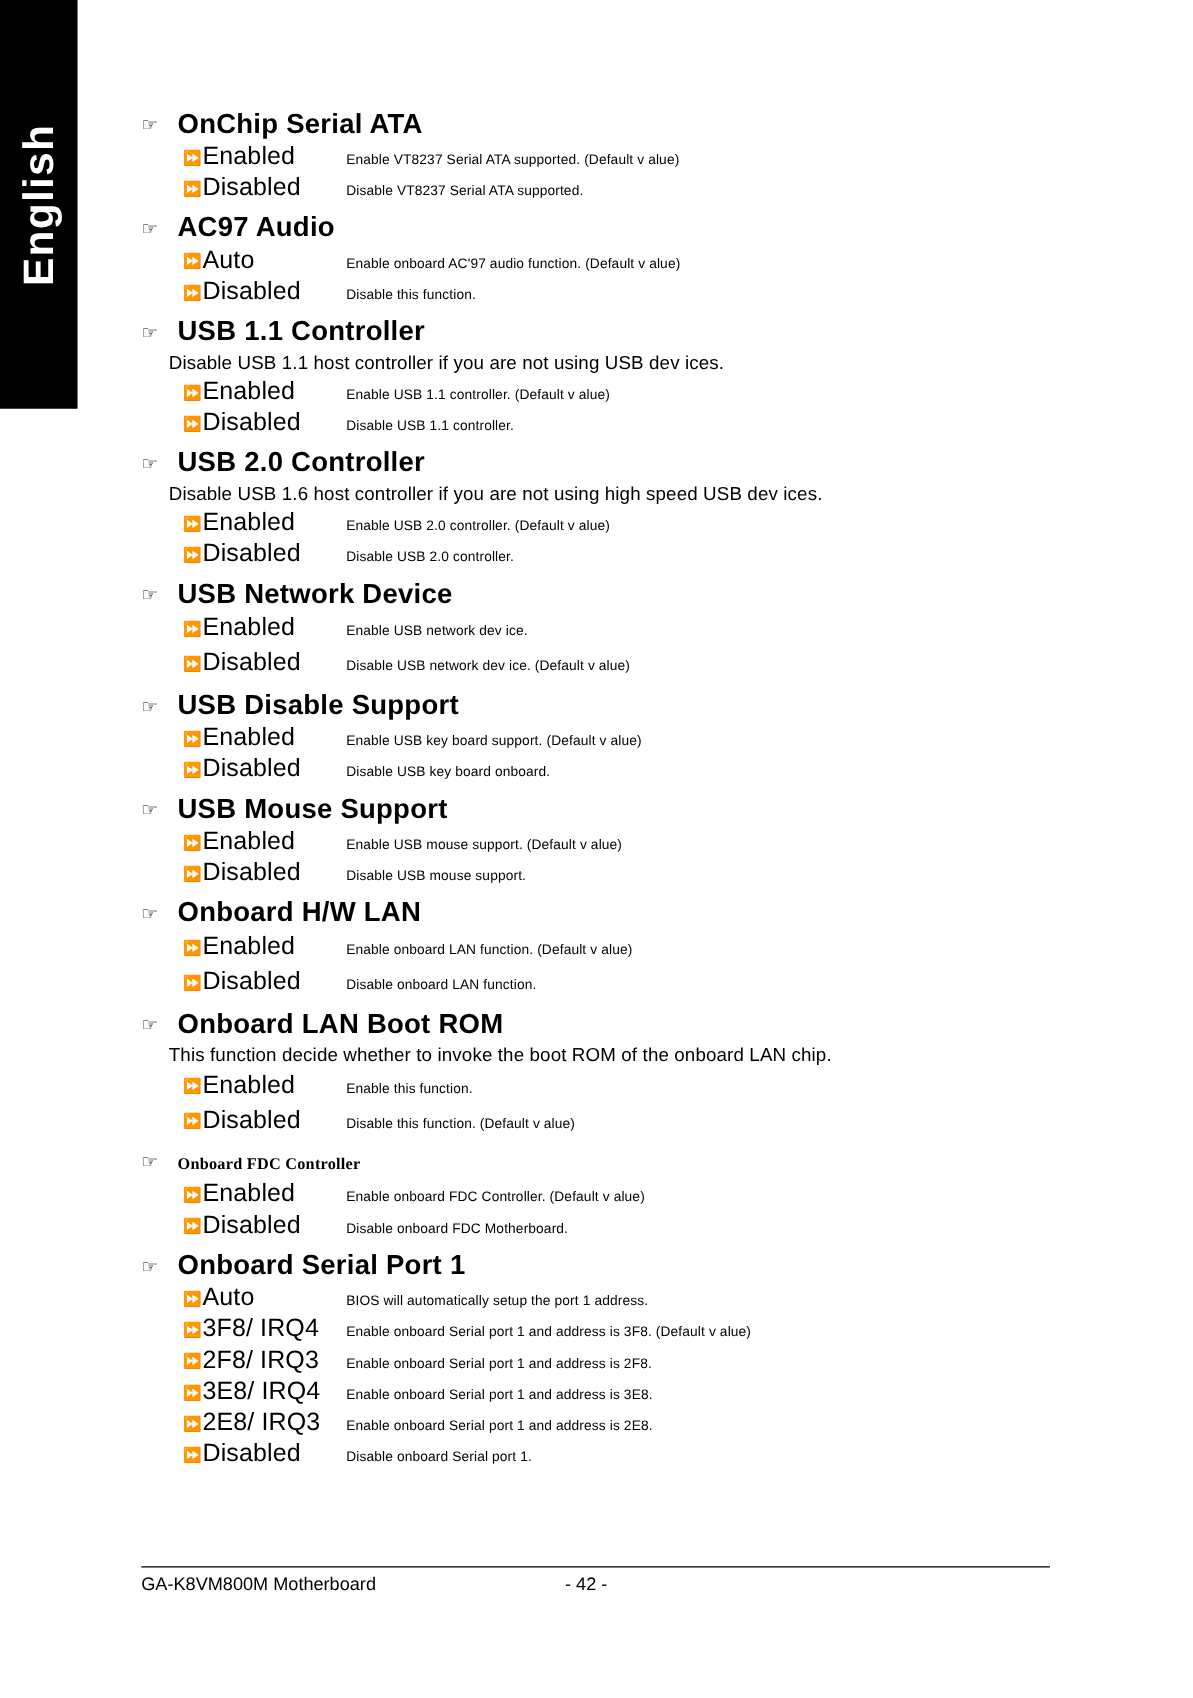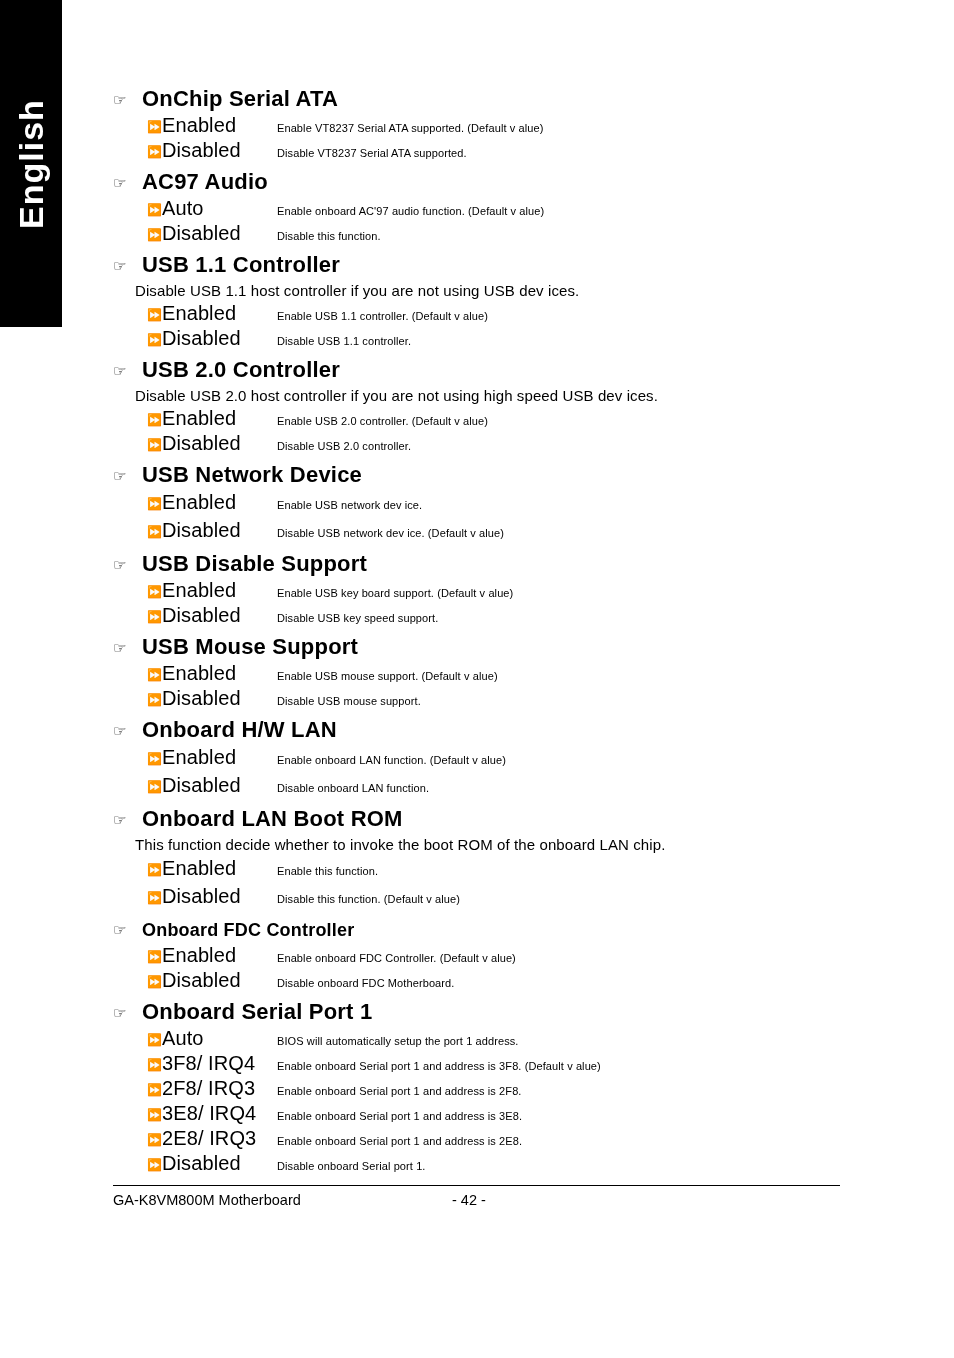--- a/index.html
+++ b/index.html
@@ -71,21 +71,22 @@
     position: relative;
     top: -1px;
   }
   .sec-title {
     font-weight: bold;
     font-size: 22px;
     line-height: 22px;
     letter-spacing: 0.2px;
   }
   .sec-title.big {
-    font-size: 18px;
+    font-size: 13px;
+    font-family: Liberation Serif, serif;
   }
 
   .note {
     margin-left: 22px;
     font-size: 15px;
     line-height: 22px;
     letter-spacing: 0.1px;
   }
 
   .opt-row {
@@ -119,21 +120,21 @@
   }
   .opt-row.loose { line-height: 25px; }
   .opt-row.loose .opt-marker,
   .opt-row.loose .opt-label,
   .opt-row.loose .opt-desc { line-height: 25px; }
 
   
   #footer {
     position: absolute;
     left: 113px;
-    top: 1185px;
+    top: 1253px;
     width: 727px;
   }
   #footer-rule {
     border-top: 1.6px solid #000000;
     width: 100%;
   }
   #footer-row {
     display: flex;
     align-items: baseline;
     margin-top: 4px;
@@ -205,21 +206,21 @@
           <span class="opt-marker">⏩</span>
           <span class="opt-label">Disabled</span>
           <span class="opt-desc">Disable USB 1.1 controller.</span>
         </div>
       </div>
       <div class="section">
         <div class="sec-heading">
           <span class="sec-bullet">☞</span>
           <span class="sec-title">USB 2.0 Controller</span>
         </div>
-        <div class="note">Disable USB 2.0 host controller if you are not using high speed USB dev ices.</div>
+        <div class="note">Disable USB 1.6 host controller if you are not using high speed USB dev ices.</div>
         <div class="opt-row">
           <span class="opt-marker">⏩</span>
           <span class="opt-label">Enabled</span>
           <span class="opt-desc">Enable USB 2.0 controller. (Default v alue)</span>
         </div>
         <div class="opt-row">
           <span class="opt-marker">⏩</span>
           <span class="opt-label">Disabled</span>
           <span class="opt-desc">Disable USB 2.0 controller.</span>
         </div>
@@ -246,21 +247,21 @@
           <span class="sec-title">USB Disable Support</span>
         </div>
         <div class="opt-row">
           <span class="opt-marker">⏩</span>
           <span class="opt-label">Enabled</span>
           <span class="opt-desc">Enable USB key board support. (Default v alue)</span>
         </div>
         <div class="opt-row">
           <span class="opt-marker">⏩</span>
           <span class="opt-label">Disabled</span>
-          <span class="opt-desc">Disable USB key speed support.</span>
+          <span class="opt-desc">Disable USB key board onboard.</span>
         </div>
       </div>
       <div class="section">
         <div class="sec-heading">
           <span class="sec-bullet">☞</span>
           <span class="sec-title">USB Mouse Support</span>
         </div>
         <div class="opt-row">
           <span class="opt-marker">⏩</span>
           <span class="opt-label">Enabled</span>

